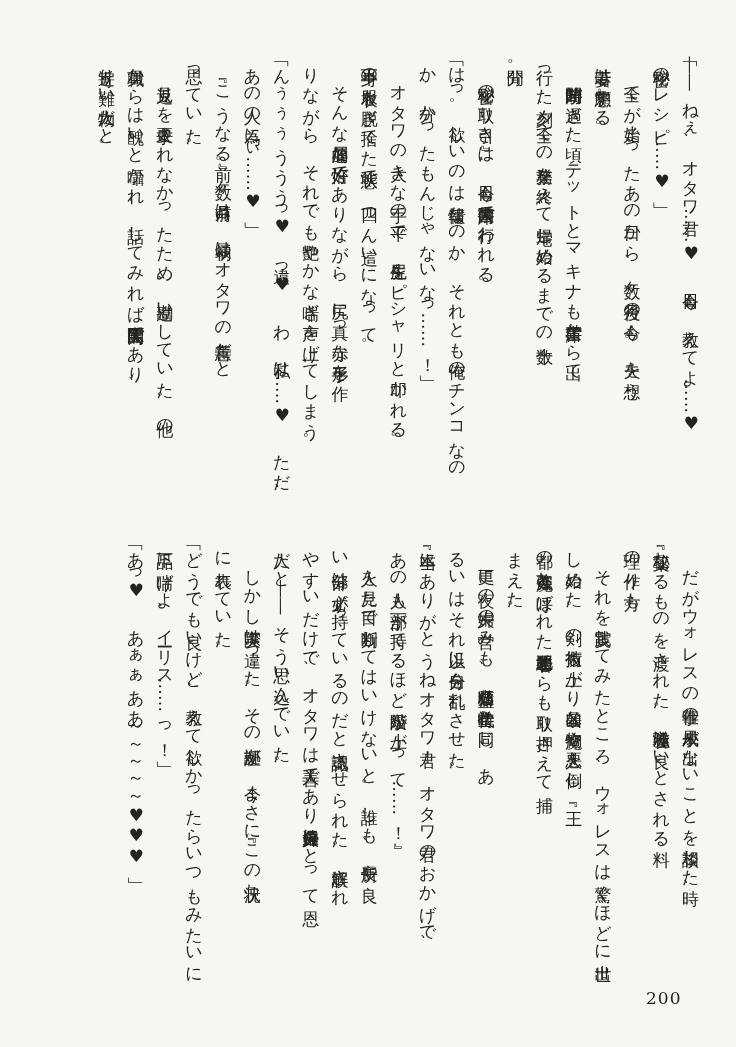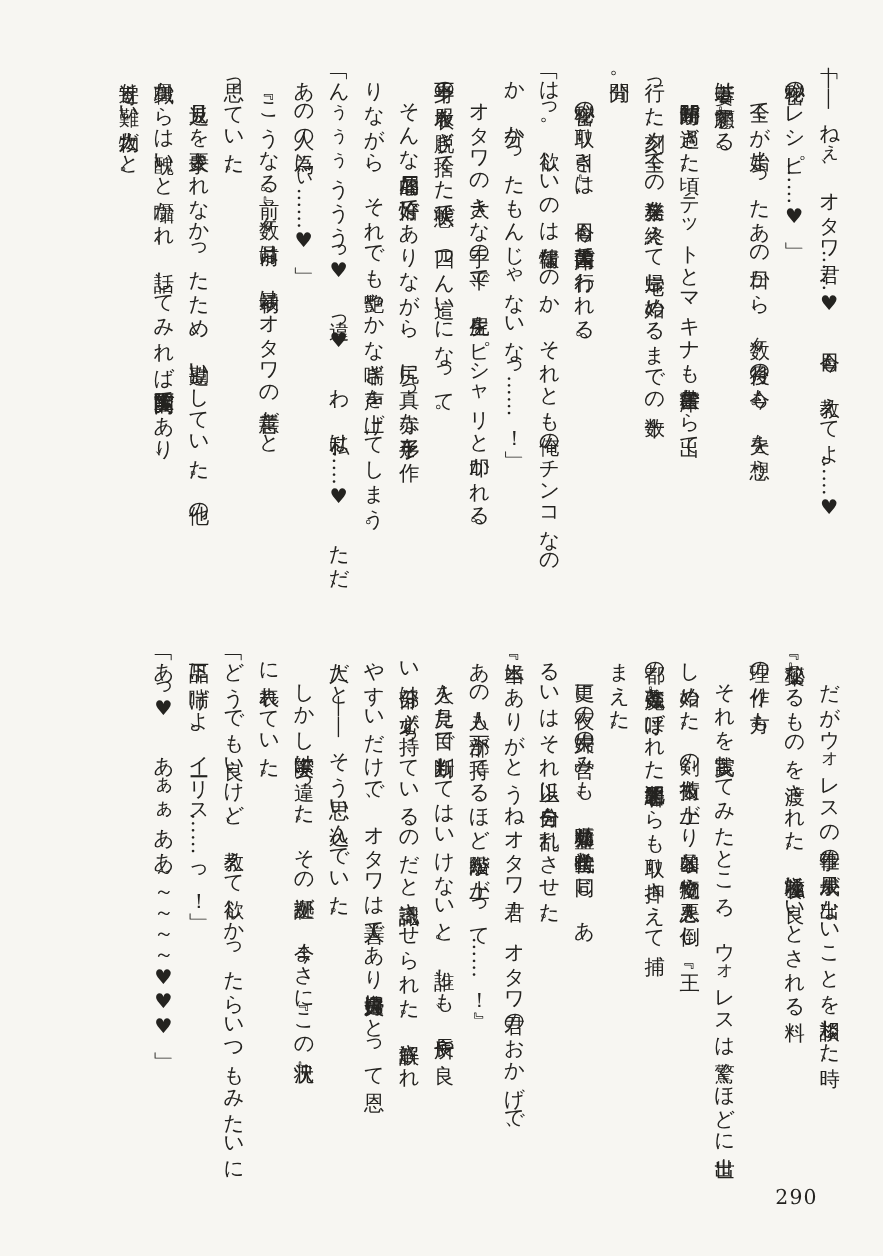--- a/index.html
+++ b/index.html
@@ -76,14 +76,14 @@
 あの人も部下が持てるほど階級が上がって……！』
 　人を見た目で判断してはいけないと。誰しも、長所や良
 い部分は必ず持っているのだと認識させられた。誤解され
 やすいだけで、オタワは善人であり自分達夫婦にとって恩
 人だと――そう思い込んでいた。
 　しかし実際は違った。その証拠が、今まさに『この状況』
 に表れていた。
 「どうでも良いけど、教えて欲しかったらいつもみたいに
 下品に喘げよ、イーリス……っ！」
 「あっ♥　あぁぁああ～～～～～♥♥♥」</div>
-  <div class="page-number">290</div>
+  <div class="page-number">200</div>
 </div>
 
 </body></html>

